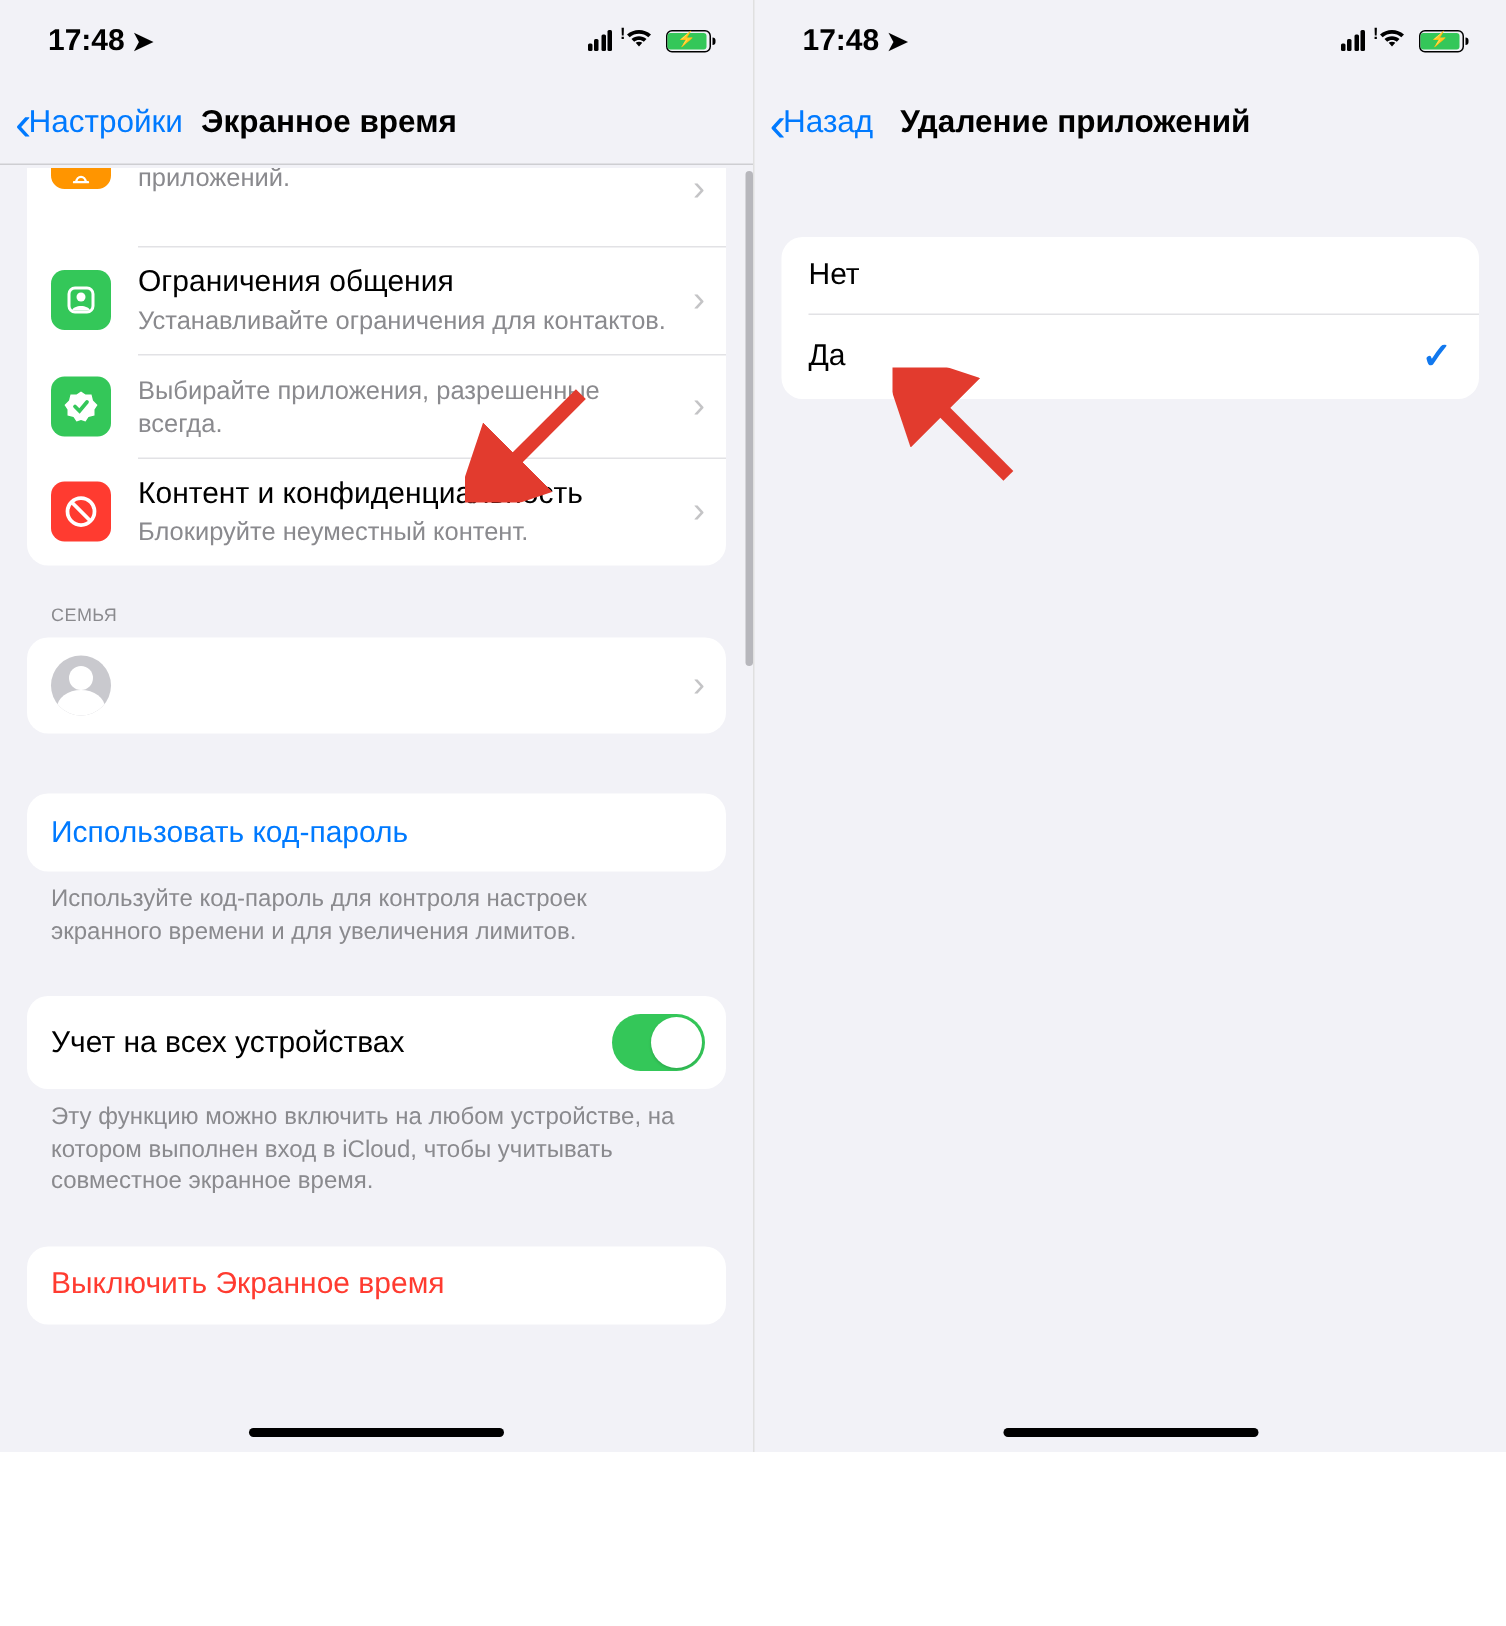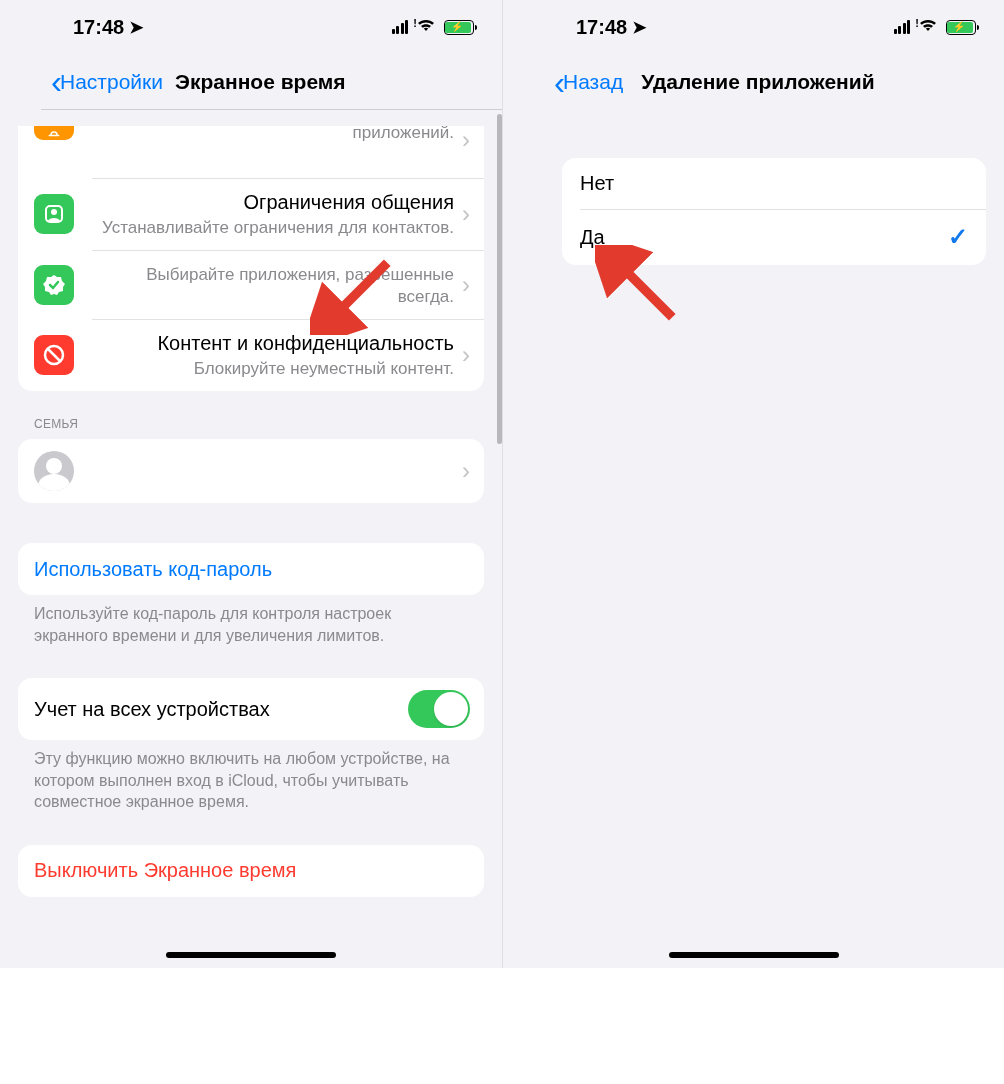--- a/index.html
+++ b/index.html
@@ -3,21 +3,21 @@
 <meta charset="utf-8">
 <style>
   * { box-sizing: border-box; margin: 0; padding: 0; }
   body {
     font-family: -apple-system, BlinkMacSystemFont, "Helvetica Neue", sans-serif;
     background: #fff;
     width: 1004px;
     height: 1084px;
     display: flex;
   }
-  .phone { width: 502px; height: 968px; background:#f2f2f7; position:relative; overflow:hidden;padding-left:41px; }
+  .phone { width: 502px; height: 968px; background:#f2f2f7; position:relative; overflow:hidden; }
   .phone + .phone { border-left:1px solid #e0e0e0; }
 
   
   .status-bar { height:54px; display:flex; align-items:center; justify-content:space-between; padding:0 28px 0 32px; font-size:20px; font-weight:600; }
   .status-left { display:flex; align-items:center; gap:5px; }
   .status-right { display:flex; align-items:center; gap:6px; }
 
   
   .nav-bar { height:56px; display:flex; align-items:center; padding:0 10px; border-bottom:1px solid rgba(0,0,0,0.15); }
   .phone-right .nav-bar { border-bottom:none; }
@@ -51,21 +51,21 @@
   .avatar::after { content:""; position:absolute; width:32px; height:24px; background:#fff; border-radius:50% 50% 0 0; top:23px; left:4px; }
 
   .link-row { color:#007aff; font-size:20px; }
   .danger-row { color:#ff3b30; font-size:20px; }
 
   
   .toggle { width:62px; height:38px; background:#34c759; border-radius:19px; position:relative; flex:0 0 62px; margin-left:8px; }
   .toggle::after { content:""; position:absolute; width:34px; height:34px; background:#fff; border-radius:50%; top:2px; right:2px; box-shadow:0 1px 2px rgba(0,0,0,0.15); }
 
   
-  .group-cut { border-radius:0 0 14px 14px; margin-top:16px;text-align:right; }
+  .group-cut { border-radius:0 0 14px 14px; margin-top:2px; }
   .row-cut { align-items:flex-start; }
   .row-cut .icon-box { margin-top:-6px; }
   .row-cut::before{display:none!important;}
 
   .spacer-sm { height:18px; }
   .spacer-md { height:40px; }
 
   
   .home-ind { position:absolute; bottom:10px; left:50%; transform:translateX(-50%); width:170px; height:6px; background:#000; border-radius:4px; }
 

